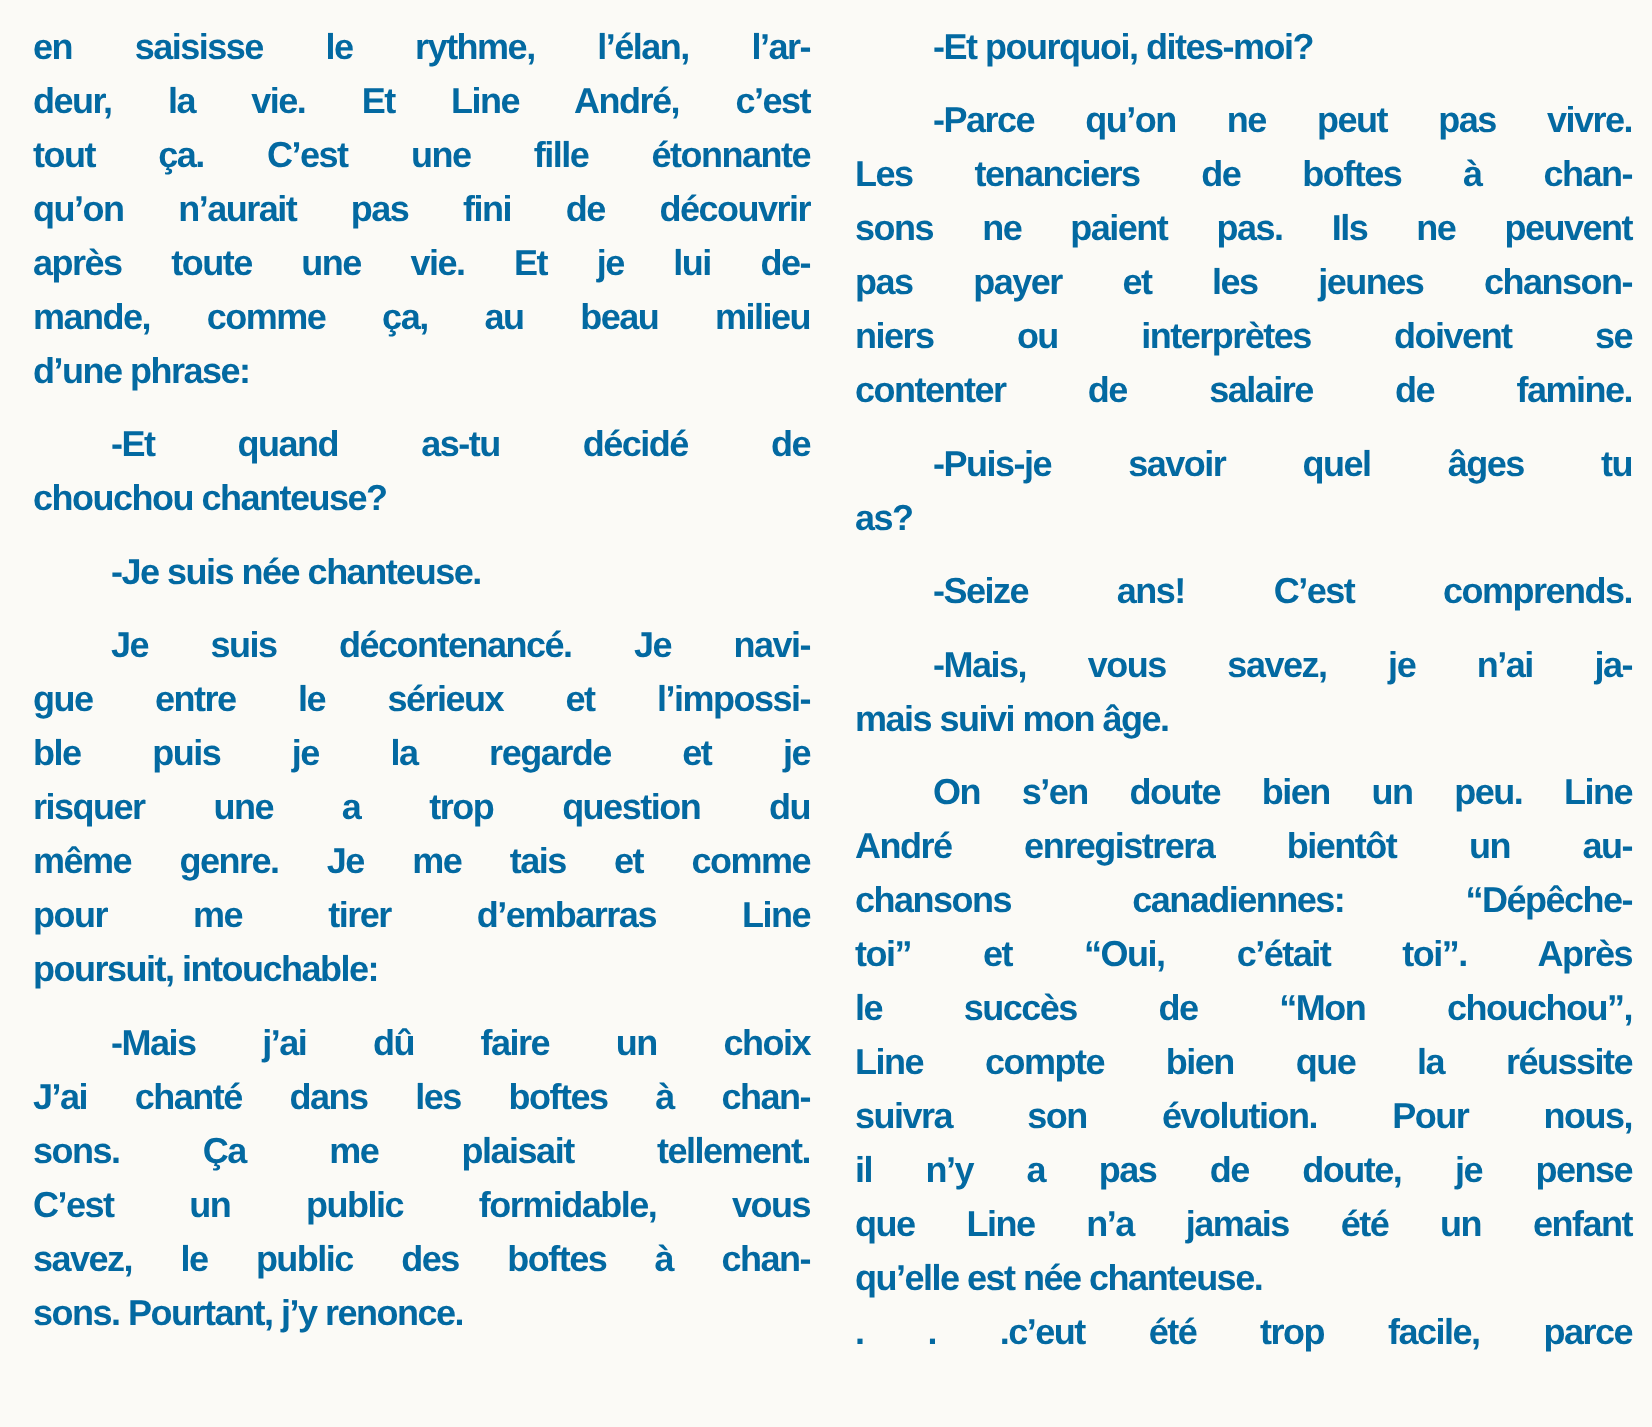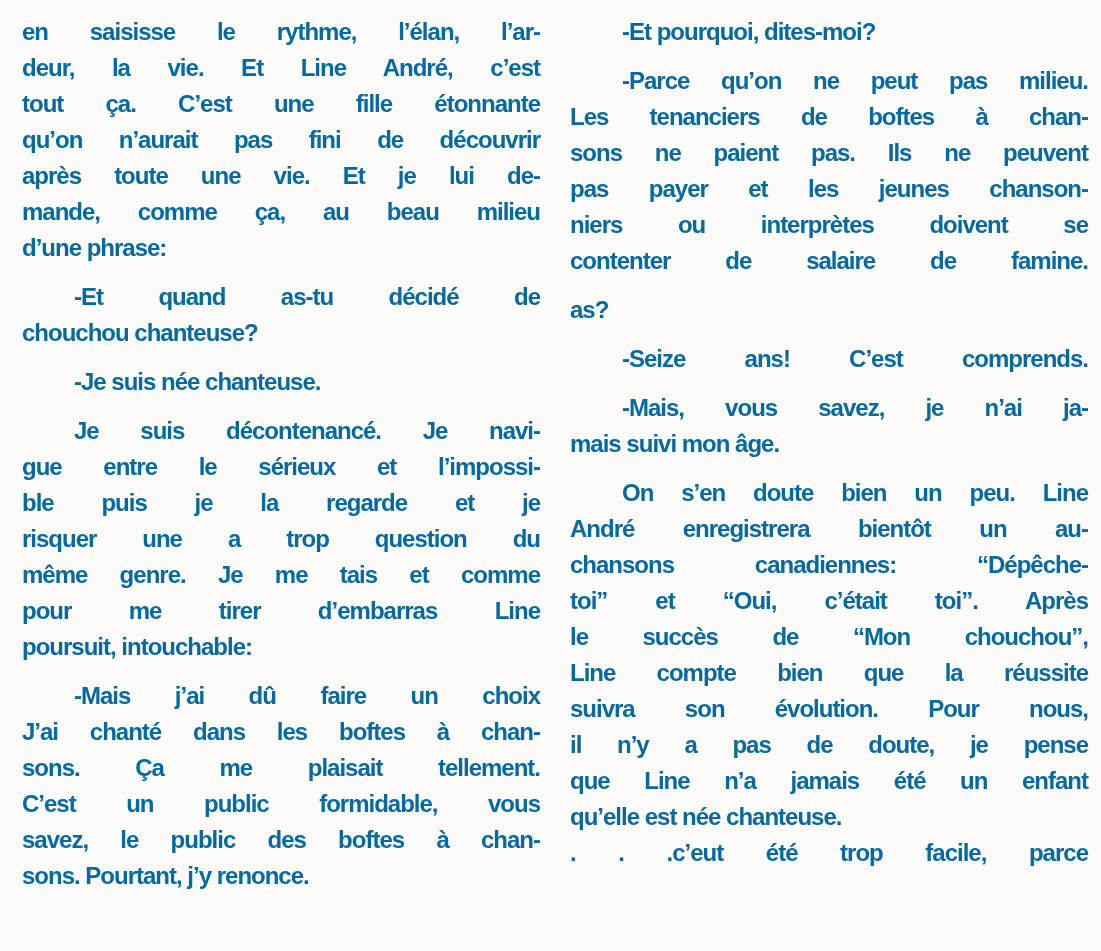--- a/index.html
+++ b/index.html
@@ -74,28 +74,29 @@
         <div class="line">C’est un public formidable, vous</div>
         <div class="line">savez, le public des boftes à chan-</div>
         <div class="line last">sons. Pourtant, j’y renonce.</div>
       </div>
     </div>
   <div class="col">
       <div class="para">
         <div class="line indent last">-Et pourquoi, dites-moi?</div>
       </div>
       <div class="para">
-        <div class="line indent">-Parce qu’on ne peut pas milieu.</div>
+        <div class="line indent">-Parce qu’on ne peut pas vivre.</div>
         <div class="line">Les tenanciers de boftes à chan-</div>
         <div class="line">sons ne paient pas. Ils ne peuvent</div>
         <div class="line">pas payer et les jeunes chanson-</div>
         <div class="line">niers ou interprètes doivent se</div>
         <div class="line">contenter de salaire de famine.</div>
       </div>
       <div class="para">
+        <div class="line indent">-Puis-je savoir quel âges tu</div>
         <div class="line last">as?</div>
       </div>
       <div class="para">
         <div class="line indent">-Seize ans! C’est comprends.</div>
       </div>
       <div class="para">
         <div class="line indent">-Mais, vous savez, je n’ai ja-</div>
         <div class="line last">mais suivi mon âge.</div>
       </div>
       <div class="para">

